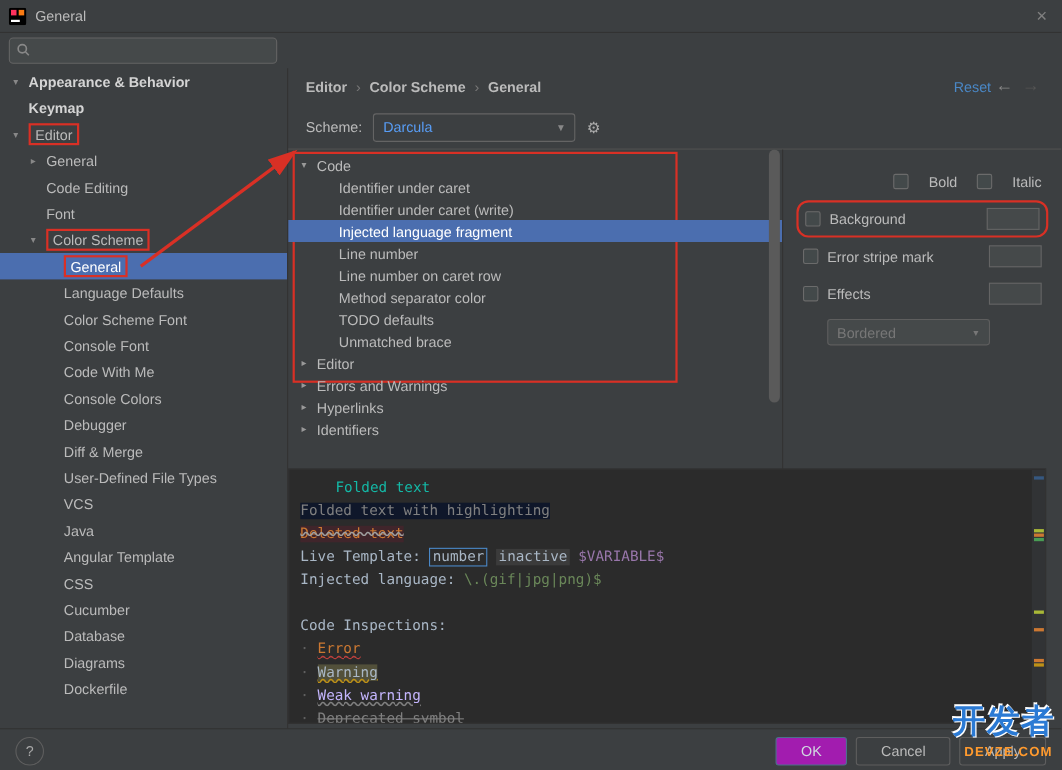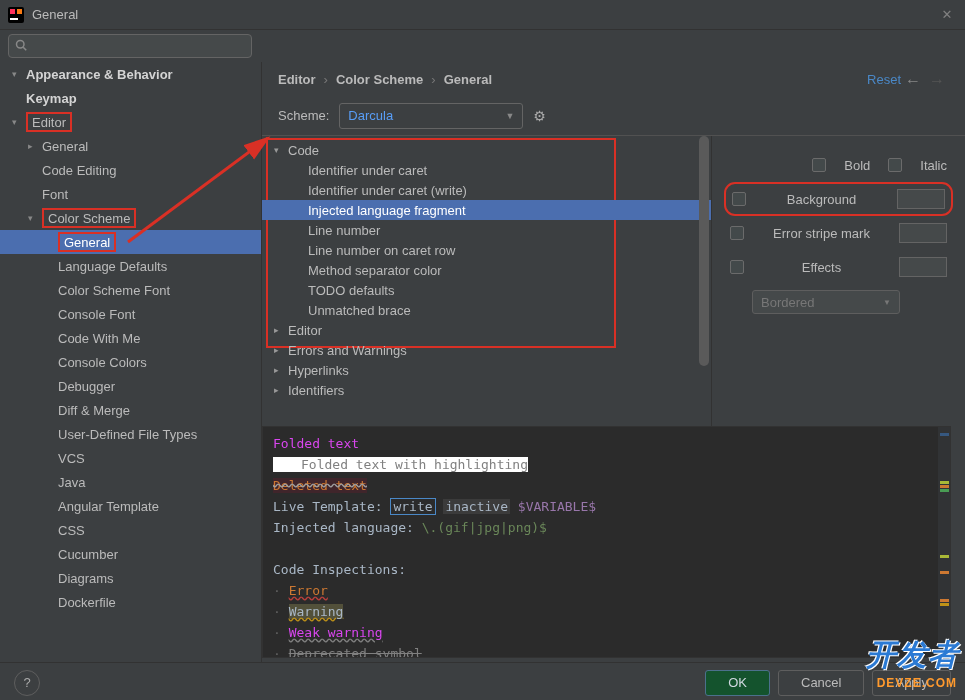--- a/index.html
+++ b/index.html
@@ -31,48 +31,48 @@
 .scheme-label { color: #bbb; }
 .scheme-select { width: 184px; height: 26px; background: #3c3f41; border: 1px solid #646464; border-radius: 3px; display: flex; align-items: center; padding: 0 8px; color: #589df6; font-weight: 500; }
 .scheme-select .dd { margin-left: auto; color: #888; font-size: 9px; }
 .gear { color: #aaa; font-size: 14px; cursor: pointer; }
 .midrow { display: flex; flex: 1; min-height: 0; }
 .category-pane { width: 450px; border-right: 1px solid #323232; position: relative; padding: 4px 0; overflow: hidden; display:flex; flex-direction:column; }
 .cat-item { display: flex; align-items: center; height: 20px; padding-left: 12px; cursor: pointer; }
 .cat-item.lvl2 { padding-left: 46px; }
 .cat-item.selected { background: #4b6eaf; color: #fff; }
 .cat-item .arrow { width: 14px; font-size: 9px; color: #999; }
-.props-pane { flex: 1; padding: 12px 18px; text-align: center; }
+.props-pane { flex: 1; padding: 12px 18px; }
 .prop-row { display: flex; align-items: center; height: 34px; gap: 8px; }
 .checkbox { width: 14px; height: 14px; border: 1px solid #6b6b6b; border-radius: 2px; background: #43494a; flex-shrink: 0; }
 .prop-label { flex: 1; }
 .colorswatch { width: 48px; height: 20px; border: 1px solid #646464; background: #45494a; }
 .effects-select { width: 148px; height: 24px; border: 1px solid #5e5e5e; background: #45494a; border-radius: 3px; display: flex; align-items: center; padding: 0 8px; color: #777; margin-top: 6px; margin-left: 22px; }
 .effects-select .dd { margin-left: auto; font-size: 8px; }
 .preview { height: 232px; background: #2b2b2b; border: 1px solid #323232; margin: 0 14px 0 0; font-family: "Consolas", monospace; font-size: 13px; color: #a9b7c6; padding: 6px 10px; line-height: 21px; overflow: hidden; position: relative; }
-.preview .folded { color: #d946ef; }
-.preview .foldedhi { background: #ffffff; color: #808080; padding-left: 28px; }
+.preview .folded { color: #14b8a6; margin-left: 32px; }
+.preview .foldedhi { background: #0f172a; color: #808080; }
 .preview .deleted { background: #40252b; color: #cc7832; text-decoration: line-through wavy #a0a0a0; }
 .preview .active { border: 1px solid #4a88c7; color: #a9b7c6; padding: 0 2px; }
 .preview .inactive { background: #3b3b3b; color: #a9b7c6; padding: 0 2px; }
 .preview .varbl { color: #9876aa; }
 .preview .regex { color: #6a8759; }
 .preview .error { color: #cc7832; text-decoration: underline wavy #bc3f3c; }
 .preview .warning { background: #52503a; text-decoration: underline wavy #be9117; }
-.preview .weak { color: #d946ef; text-decoration: underline wavy #808080; margin-top: 21px; }
+.preview .weak { color: #c4b5fd; text-decoration: underline wavy #808080; margin-top: 21px; }
 .preview .deprecated { color: #808080; text-decoration: line-through; margin-top: 37px; }
 .preview .dot { color: #606060; }
 .gutter { position: absolute; right: 0; top: 0; bottom: 0; width: 12px; background: #313335; }
 .gutter .mark { position: absolute; right: 1px; width: 9px; height: 3px; }
 .buttonbar { height: 40px; border-top: 1px solid #323232; display: flex; align-items: center; padding: 0 14px; gap: 8px; }
 .helpbtn { width: 26px; height: 26px; border-radius: 13px; border: 1px solid #5e5e5e; display: flex; align-items: center; justify-content: center; color: #aaa; cursor: pointer; }
 .spacer { flex: 1; }
 .btn { height: 26px; padding: 0 22px; border: 1px solid #5e5e5e; border-radius: 3px; display: flex; align-items: center; cursor: pointer; }
-.btn.primary { background: #14532d; border-color: #4c708c; color: #d0d8e0; }
-.watermark { position: absolute; right: 6px; bottom: 24px; font-family: Arial; font-weight: 900; font-style: italic; font-size: 30px; color: #2b7ad4; text-shadow: 1px 1px 0 #fff, -1px -1px 0 #fff; pointer-events: none; letter-spacing: 1px; }
+.btn.primary { background: #a21caf; border-color: #4c708c; color: #d0d8e0; }
+.watermark { position: absolute; right: 6px; bottom: 24px; font-family: Arial; font-weight: 900; font-size: 30px; color: #2b7ad4; text-shadow: 1px 1px 0 #fff, -1px -1px 0 #fff; pointer-events: none; letter-spacing: 1px; }
 .watermark2 { position: absolute; right: 8px; bottom: 10px; font-family: Arial; font-weight: 700; font-size: 12px; color: #ff9a2e; pointer-events: none; letter-spacing: 1px; }
 .red-arrow { position: absolute; pointer-events: none; z-index: 50; }
 .scrollbar-vert { position:absolute; right:2px; top:0; bottom:0; width:10px; }
 .scrollbar-thumb { position:absolute; right:0; width:10px; background:#5a5a5a; border-radius:5px; }
 </style>
 </head>
 <body>
 
 <div class="titlebar">
   <span class="logo">
@@ -188,20 +188,24 @@
         <div class="tree-item lvl2">
           <span class="arrow"></span>
           <span class="label">CSS</span>
         </div>
         <div class="tree-item lvl2">
           <span class="arrow"></span>
           <span class="label">Cucumber</span>
         </div>
         <div class="tree-item lvl2">
           <span class="arrow"></span>
+          <span class="label">Database</span>
+        </div>
+        <div class="tree-item lvl2">
+          <span class="arrow"></span>
           <span class="label">Diagrams</span>
         </div>
         <div class="tree-item lvl2">
           <span class="arrow"></span>
           <span class="label">Dockerfile</span>
         </div>
       </div>
   </div>
 
   <div class="content">
@@ -306,21 +310,21 @@
         </div>
       </div>
     </div>
 
     <div class="preview">
       <div><span class="folded">Folded text</span></div>
       <div><span class="foldedhi">Folded text with highlighting</span></div>
       <div><span class="deleted">Deleted text</span></div>
       <div>
         <span>Live Template: </span>
-        <span class="active">write</span>
+        <span class="active">number</span>
         <span> </span>
         <span class="inactive">inactive</span>
         <span> </span>
         <span class="varbl">$VARIABLE$</span>
       </div>
       <div>
         <span>Injected language: </span><span class="regex">\.(gif|jpg|png)$</span>
       </div>
       <div>&nbsp;</div>
       <div><span>Code Inspections:</span></div>

